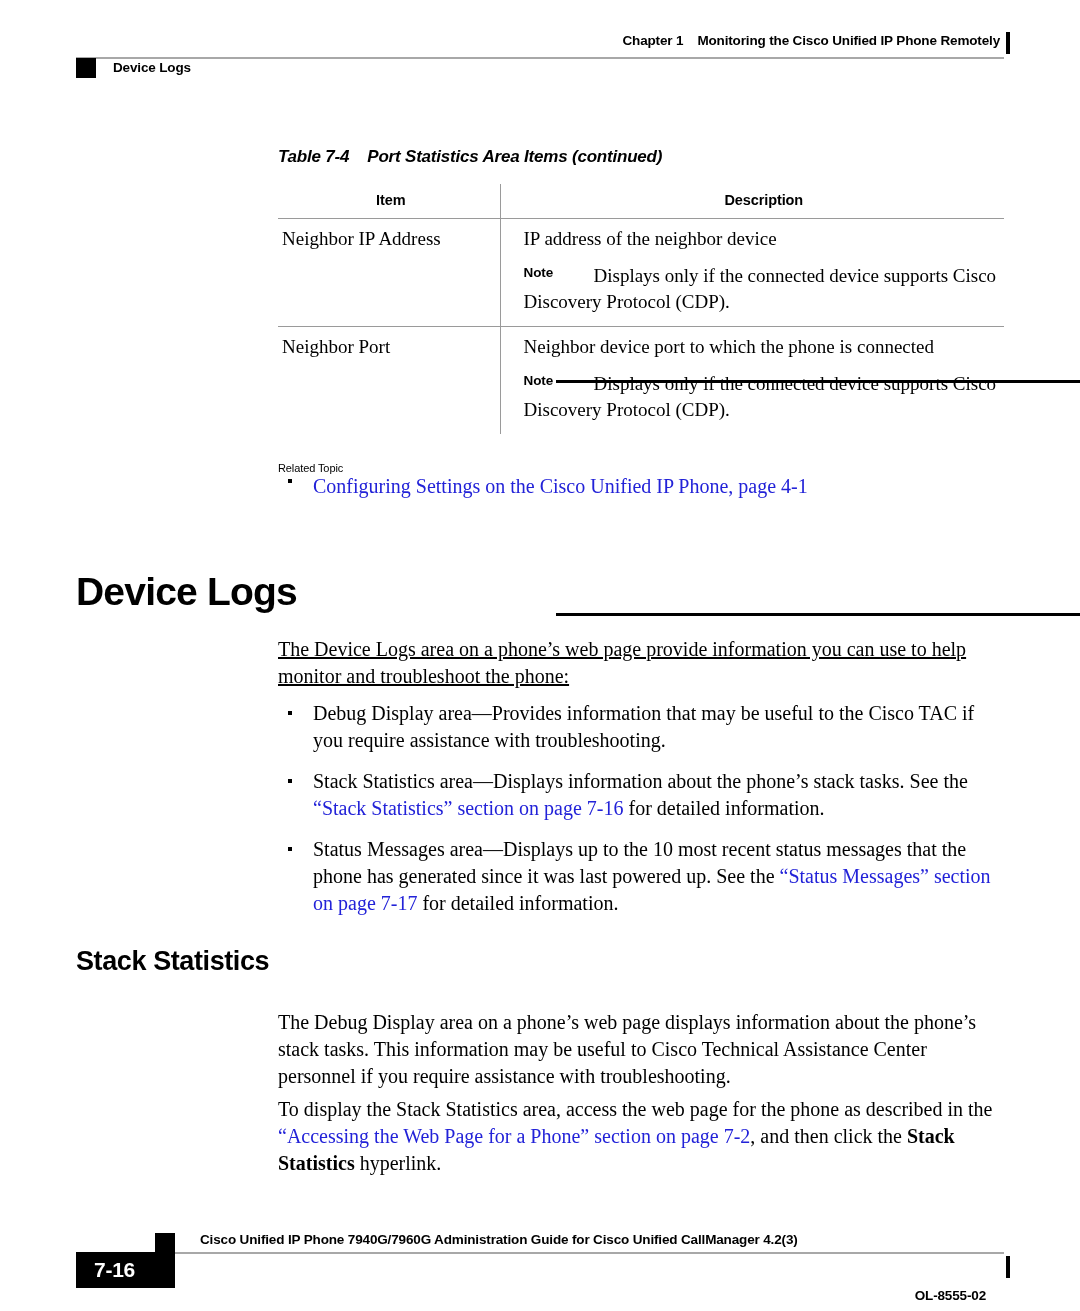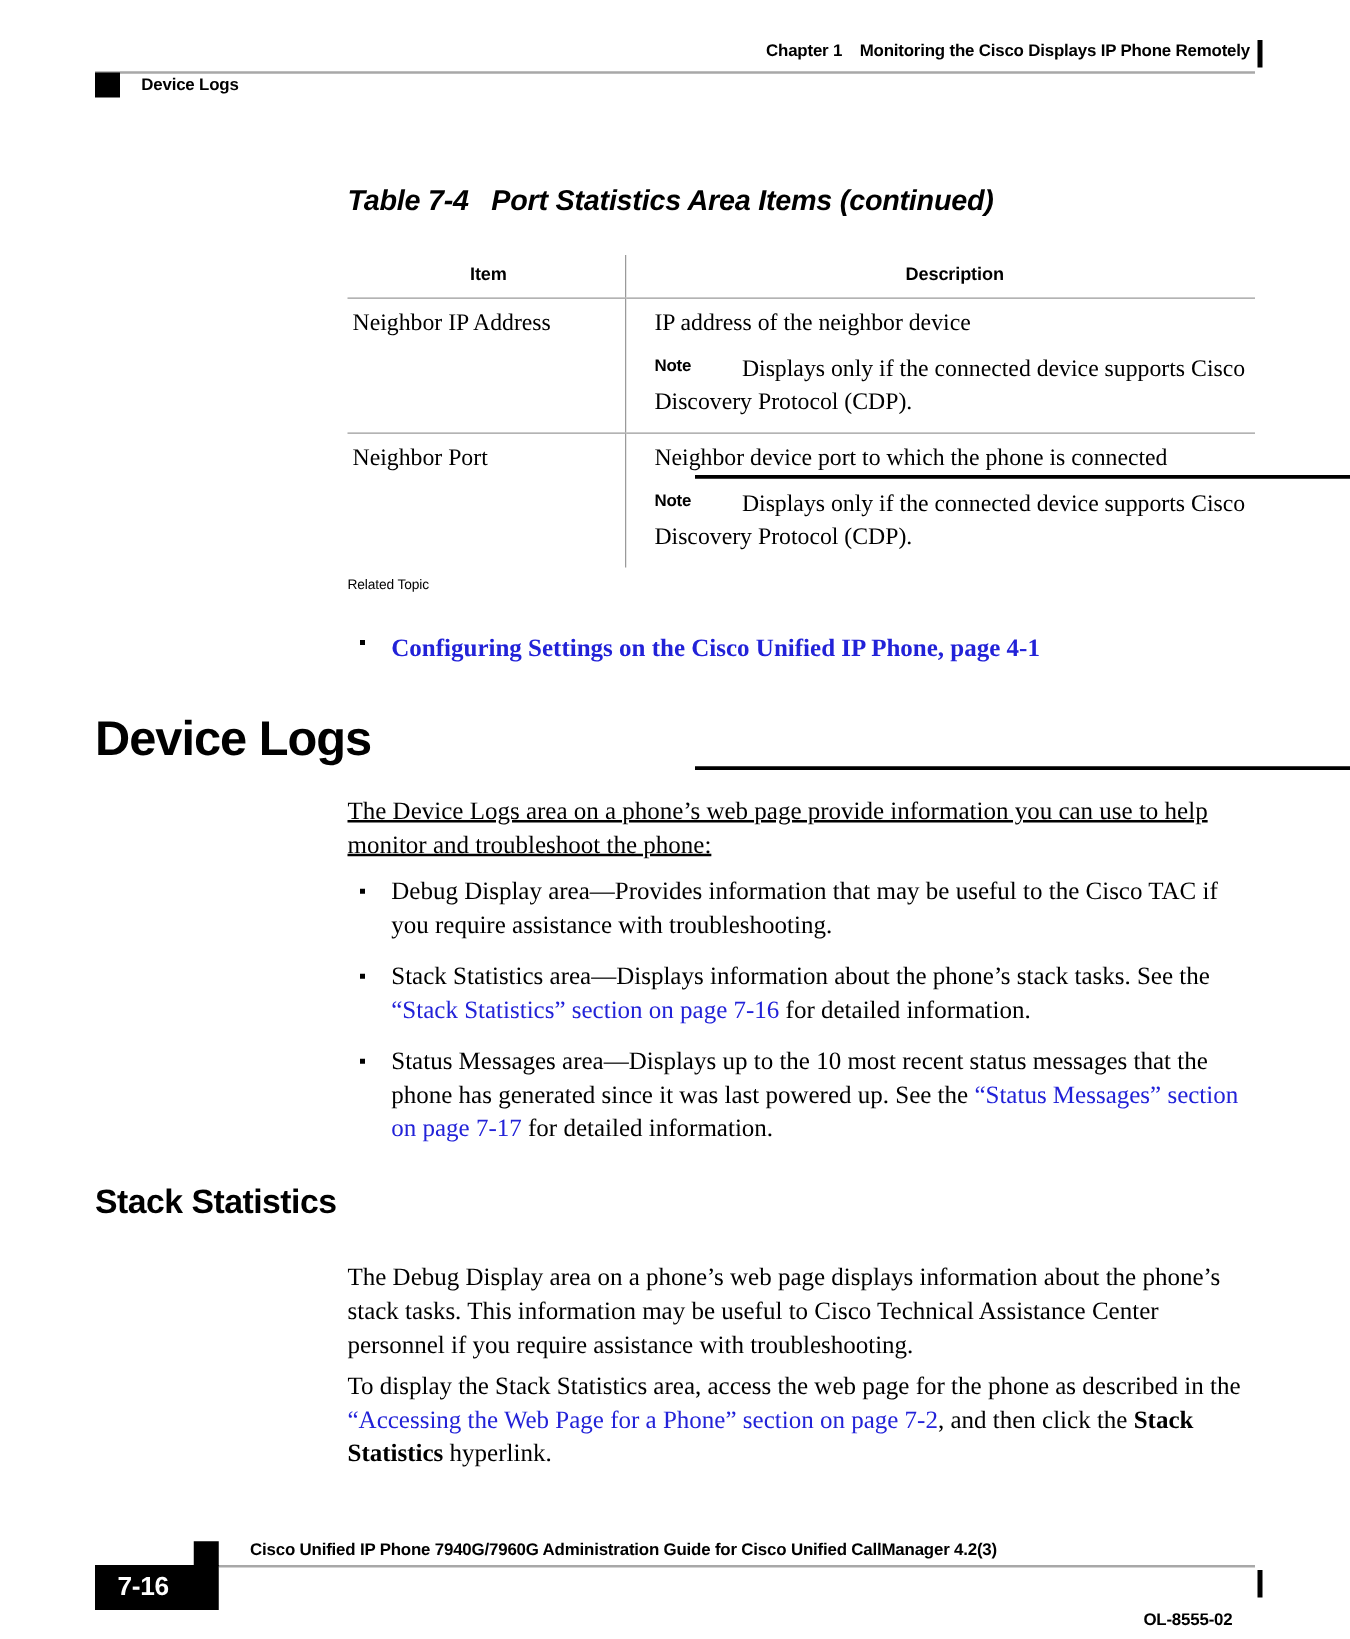--- a/index.html
+++ b/index.html
@@ -80,21 +80,21 @@
   }
 
   
   .table-caption {
     position: absolute;
     left: 278px;
     top: 147px;
     font-family: "Liberation Sans", "DejaVu Sans", sans-serif;
     font-weight: bold;
     font-style: italic;
-    font-size: 23px;
+    font-size: 17px;
     letter-spacing: -0.2px;
     white-space: nowrap;
   }
   .table-caption .cap-num { margin-right: 18px; }
 
   
   .doc-table {
     position: absolute;
     left: 278px;
     top: 190px;
@@ -113,21 +113,21 @@
     position: absolute;
     left: 278px;
     top: 423px;
     width: 726px;
     height: 2.5px;
     background: #000;
   }
   .tbl {
     position: absolute;
     left: 278px;
-    top: 204px;
+    top: 184px;
     width: 726px;
     border-collapse: collapse;
     table-layout: fixed;
   }
   .tbl col.c-item { width: 222px; }
   .tbl col.c-desc { width: 504px; }
   .tbl th, .tbl td {
     vertical-align: top;
     padding: 0;
     border: 0;
@@ -189,23 +189,22 @@
     left: 278px;
     top: 462px;
     font-family: "Liberation Sans", "DejaVu Sans", sans-serif;
     font-weight: normal;
     font-size: 11px;
     letter-spacing: -0.1px;
   }
   .related-bullet {
     position: absolute;
     left: 288px;
-    top: 506px;
+    top: 473px;
     width: 720px;
-    font-weight: bold;
   }
   .related-bullet .bullet-dot {
     position: absolute;
     left: 0;
     top: 6px;
     width: 4px;
     height: 4px;
     background: #000;
   }
   .related-bullet .bullet-text {
@@ -356,21 +355,21 @@
     width: 4px;
     height: 22px;
     background: #000;
   }
 </style>
 </head>
 <body>
 
 <div class="page-header">
   <div class="header-chapter-line">
-    <span class="header-chapter-num">Chapter 1</span><span class="header-chapter-title">Monitoring the Cisco Displays IP Phone Remotely</span>
+    <span class="header-chapter-num">Chapter 1</span><span class="header-chapter-title">Monitoring the Cisco Unified IP Phone Remotely</span>
   </div>
   <div class="header-changebar"></div>
   <div class="header-rule"></div>
   <div class="header-marker"></div>
   <div class="header-section">Device Logs</div>
 </div>
 
 <div class="table-caption">
   <span class="cap-num">Table 7-4</span><span>Port Statistics Area Items (continued)</span>
 </div>

